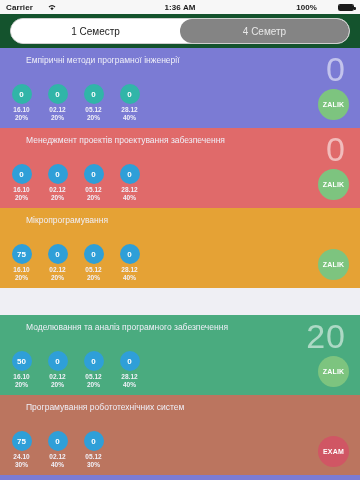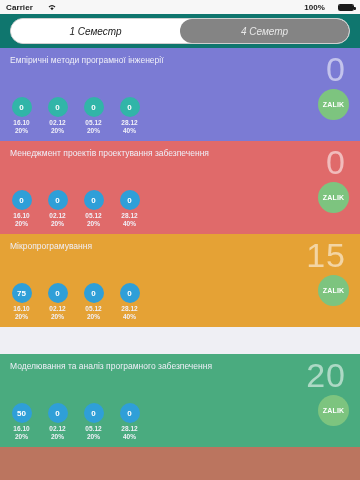--- a/index.html
+++ b/index.html
@@ -14,42 +14,41 @@
   .statusbar{
     height:14px; width:100%;
     background:#f7f7f7;
     display:flex; align-items:center;
     padding:0 6px;
     font-size:8px; font-weight:bold; color:#1a1a1a;
     letter-spacing:.1px;
     position:relative;
   }
   .sb-left{display:flex;align-items:center;gap:15px;}
-  .sb-right{display:flex;align-items:center;gap:13px;margin-left:auto;}
+  .sb-right{display:flex;align-items:center;gap:21px;margin-left:auto;}
   .sb-center{
     position:absolute;left:0;right:0;text-align:center;
     font-size:8px;font-weight:bold;color:#1a1a1a;pointer-events:none;
   }
   .wifi-icon{display:inline-block;width:8px;height:7px;}
   .batt{
     display:inline-block;width:16px;height:7px;
     border:1px solid #1a1a1a;border-radius:1.5px;position:relative;
     background:#1a1a1a;background-clip:content-box;padding:0;
   }
   .batt:after{
     content:"";position:absolute;right:-2.5px;top:2px;
     width:1.5px;height:3px;background:#1a1a1a;border-radius:0 1px 1px 0;
   }
 
   
   .segbar{
-    height:34px;width:100%;background:#0f766e;
+    height:34px;width:100%;background:#14532d;
     display:flex;align-items:center;justify-content:center;
     padding:0 10px;
-    font-style:italic;
   }
   .segment{
     width:100%;height:26px;
     border:1px solid #d0d0d0;
     border-radius:13px;
     display:flex;overflow:hidden;
     background:#ffffff;
   }
   .seg-item{
     flex:1;display:flex;align-items:center;justify-content:center;
@@ -60,23 +59,23 @@
   .seg-item.inactive{background:#848484;color:#e8e8e8;}
 
   
   .list{
     width:100%;
     height:432px;
     overflow:hidden;
     position:relative;
   }
   .card{
-    width:100%;height:93px;
+    width:100%;height:80px;
     position:relative;
-    padding:7px 10px 0 10px;
+    padding:7px 10px 0 26px;
     overflow:hidden;
   }
   .card-title{
     font-size:8.5px;
     color:#efeff8;
     line-height:10px;
     max-width:280px;
     white-space:nowrap;
     overflow:hidden;
   }
@@ -130,20 +129,21 @@
 <div class="statusbar">
   <div class="sb-left">
     <span>Carrier</span>
     <span class="wifi-icon">
       <svg width="8" height="7" viewBox="0 0 16 12">
         <path d="M8 11.5 L4.6 7.4 A5.2 5.2 0 0 1 11.4 7.4 Z" fill="#1a1a1a"></path>
         <path d="M1.2 4.2 A10 10 0 0 1 14.8 4.2 L13.4 5.8 A8 8 0 0 0 2.6 5.8 Z" fill="#1a1a1a"></path>
       </svg>
     </span>
   </div>
+  <div class="sb-center">1:36 AM</div>
   <div class="sb-right">
     <span>100%</span>
     <span class="batt"></span>
   </div>
 </div>
 
 <div class="segbar">
   <div class="segment">
     <div class="seg-item active">1 Семестр</div>
     <div class="seg-item inactive">4 Семетр</div>
@@ -200,21 +200,20 @@
         </div>
         <div class="mark">
           <div class="mark-circle" style="background: rgb(47, 159, 216);">0</div>
           <div class="mark-date">28.12</div>
           <div class="mark-pct">40%</div>
         </div>
       </div>
     </div>
     <div class="card" style="background: rgb(229, 162, 53);">
       <div class="card-title">Мікропрограмування</div>
-      <div class="score-big">15</div>
       <div class="badge zalik">ZALIK</div>
       <div class="marks">
         <div class="mark">
           <div class="mark-circle" style="background: rgb(47, 159, 216);">75</div>
           <div class="mark-date">16.10</div>
           <div class="mark-pct">20%</div>
         </div>
         <div class="mark">
           <div class="mark-circle" style="background: rgb(47, 159, 216);">0</div>
           <div class="mark-date">02.12</div>
@@ -253,20 +252,21 @@
           <div class="mark-pct">20%</div>
         </div>
         <div class="mark">
           <div class="mark-circle" style="background: rgb(47, 159, 216);">0</div>
           <div class="mark-date">28.12</div>
           <div class="mark-pct">40%</div>
         </div>
       </div>
     </div>
     <div class="card" style="background: rgb(187, 117, 95);">
+      <div class="card-title">Програмування робототехнічних систем</div>
       <div class="badge exam">EXAM</div>
       <div class="marks">
         <div class="mark">
           <div class="mark-circle" style="background: rgb(47, 159, 216);">75</div>
           <div class="mark-date">24.10</div>
           <div class="mark-pct">30%</div>
         </div>
         <div class="mark">
           <div class="mark-circle" style="background: rgb(47, 159, 216);">0</div>
           <div class="mark-date">02.12</div>

